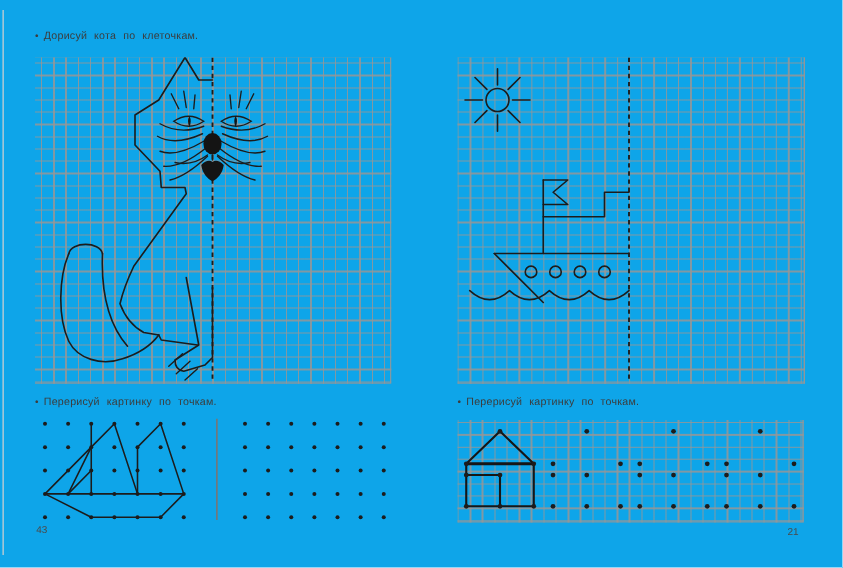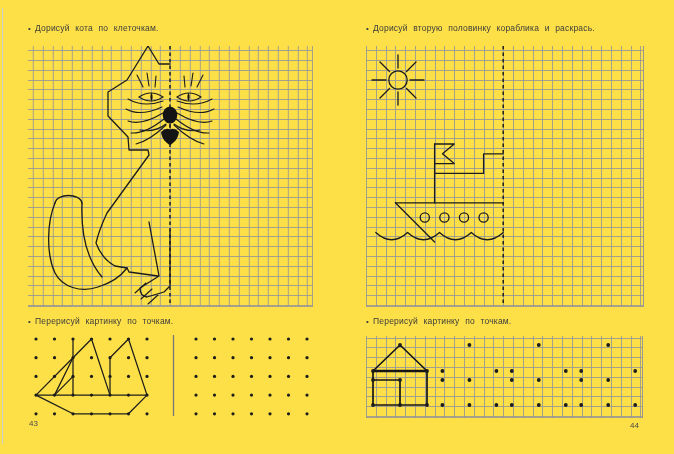--- a/index.html
+++ b/index.html
@@ -1,16 +1,16 @@
 <!DOCTYPE html>
 <html><head>
 <meta charset="utf-8">
 <style>
   html,body{margin:0;padding:0;background:#ffffff;}
-  .sheet{position:relative;width:674px;height:454px;background:#fde047;overflow:hidden;
+  .sheet{position:relative;width:674px;height:454px;background:#0ea5e9;overflow:hidden;
          font-family:"Liberation Sans", sans-serif;text-align:right;}
   .task-label{position:absolute;font-size:8.5px;color:#3c3c3c;letter-spacing:.2px;
               word-spacing:3px;white-space:nowrap;}
   .task-label .bullet{margin-right:4px;font-size:8px;}
   .gridpaper{position:absolute;
      background-image:
        repeating-linear-gradient(90deg, rgba(150,150,150,.85) 0 1px, transparent 1px 9.8px),
        repeating-linear-gradient(0deg,  rgba(150,150,150,.85) 0 1px, transparent 1px 9.8px);
      border-right:1px solid rgba(150,150,150,.85);
      border-bottom:1px solid rgba(150,150,150,.85);}
@@ -51,23 +51,20 @@
       <path d="M142,78 L142,82"></path>
     </g>
     <g fill="#141414" stroke="none">
       <ellipse cx="142" cy="69" rx="7.3" ry="8.6"></ellipse>
       <path d="M123.5,46.5 Q125.7,51 123.5,55.5 Q121.3,51 123.5,46.5 Z"></path>
       <path d="M160.5,46.5 Q162.7,51 160.5,55.5 Q158.3,51 160.5,46.5 Z"></path>
       <path d="M133,86 Q138,81 142,83.5 Q146,81 151,86 C150,93 146,97 142,99 C138,97 134,93 133,86 Z"></path>
     </g>
   </svg>
 
-  <div class="task-label" style="left:366px;top:23px">
-    <span class="bullet">•</span><span>Дорисуй вторую половинку кораблика и раскрась.</span>
-  </div>
   <div class="gridpaper" style="left:366px;top:46px;width:277px;height:260px"></div>
   <svg class="overlay" style="left:366px;top:46px" width="277" height="260" viewBox="0 0 277 260">
     <line x1="137.2" y1="0" x2="137.2" y2="260" stroke="#1c1c1c" stroke-width="1.5" stroke-dasharray="3.5 3"></line>
     <g fill="none" stroke="#1c1c1c" stroke-width="1.3" stroke-linecap="round" stroke-linejoin="round">
       <circle cx="32" cy="34" r="9.2"></circle>
       <path d="M44,34 L58,34 M20,34 L6,34 M32,22 L32,9 M32,46 L32,59
                M40.5,25.5 L50,16 M23.5,25.5 L14,16 M40.5,42.5 L50,52 M23.5,42.5 L14,52"></path>
     </g>
     <g fill="none" stroke="#1c1c1c" stroke-width="1.3" stroke-linecap="round" stroke-linejoin="round">
       <path d="M29.4,156.8 L137.2,156.8"></path>
@@ -212,14 +209,14 @@
       <circle cx="215.20000000000002" cy="35" r="1.9" fill="#1c1c1c"></circle>
       <circle cx="269.20000000000005" cy="35" r="1.9" fill="#1c1c1c"></circle>
       <circle cx="215.20000000000002" cy="44" r="1.9" fill="#1c1c1c"></circle>
       <circle cx="242.20000000000002" cy="44" r="1.9" fill="#1c1c1c"></circle>
       <circle cx="215.20000000000002" cy="69" r="1.9" fill="#1c1c1c"></circle>
       <circle cx="242.20000000000002" cy="69" r="1.9" fill="#1c1c1c"></circle>
       <circle cx="269.20000000000005" cy="69" r="1.9" fill="#1c1c1c"></circle>
     </svg>
 
   <div class="pagenum" style="left:29px;top:419px">43</div>
-  <div class="pagenum" style="left:630px;top:421px">44</div>
+  <div class="pagenum" style="left:630px;top:421px">21</div>
 </div>
 
 </body></html>

